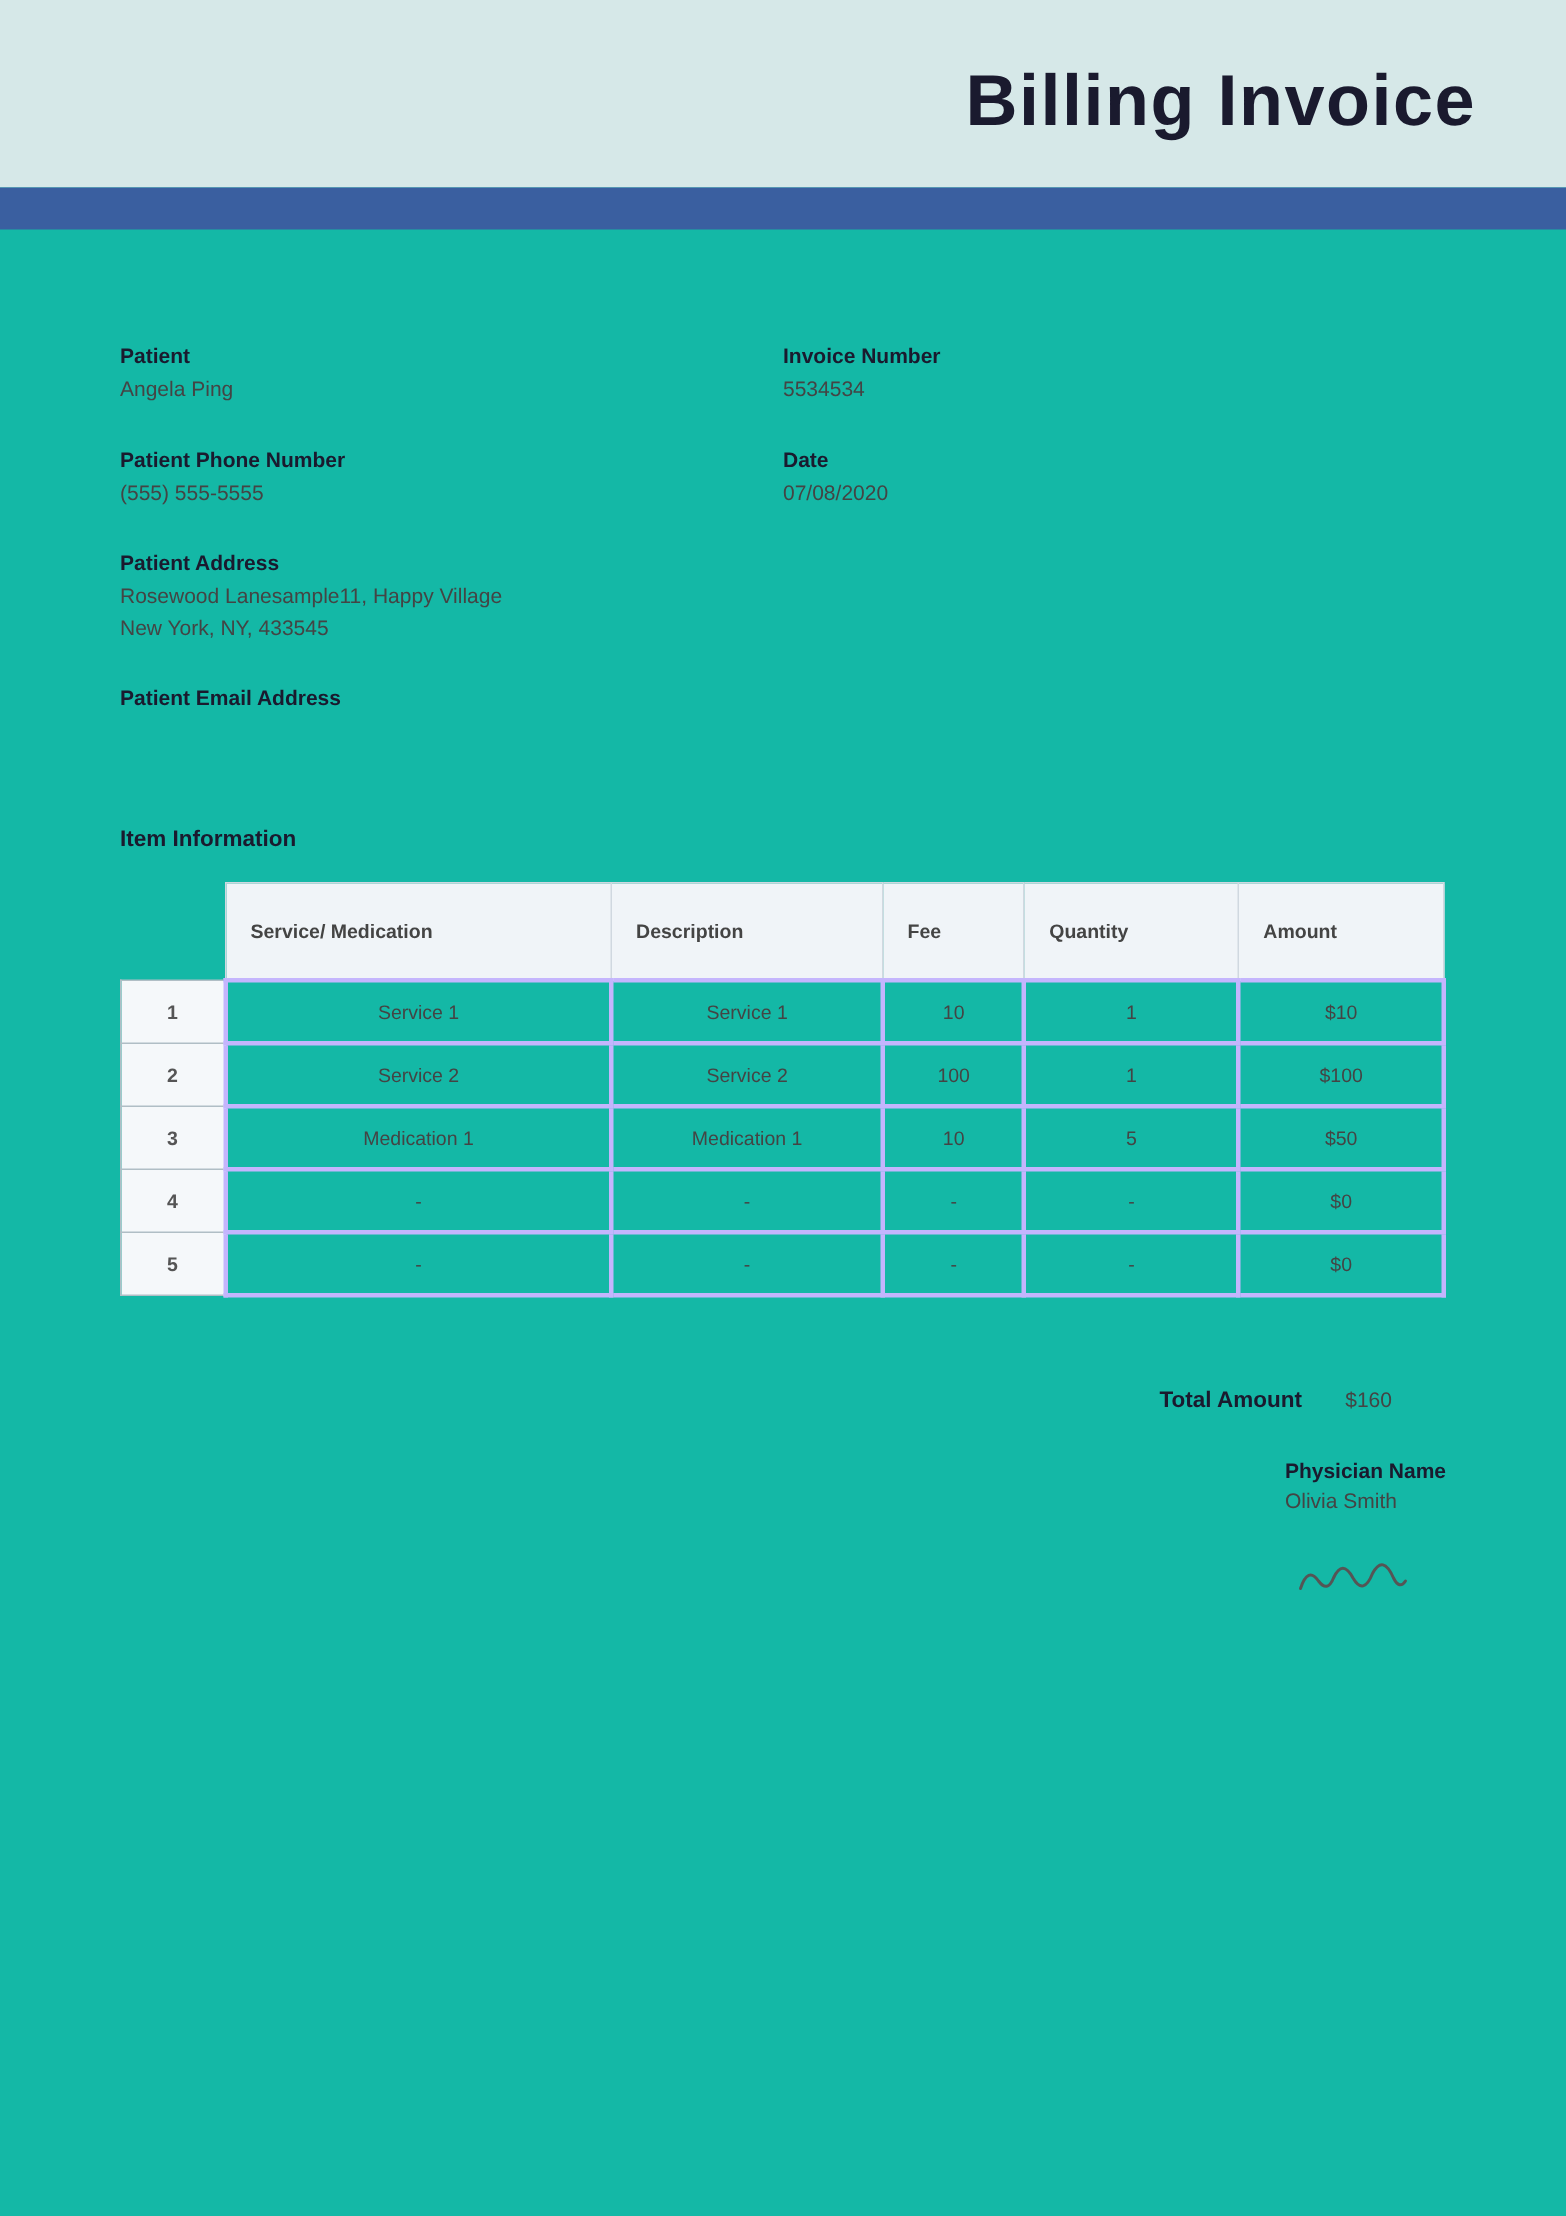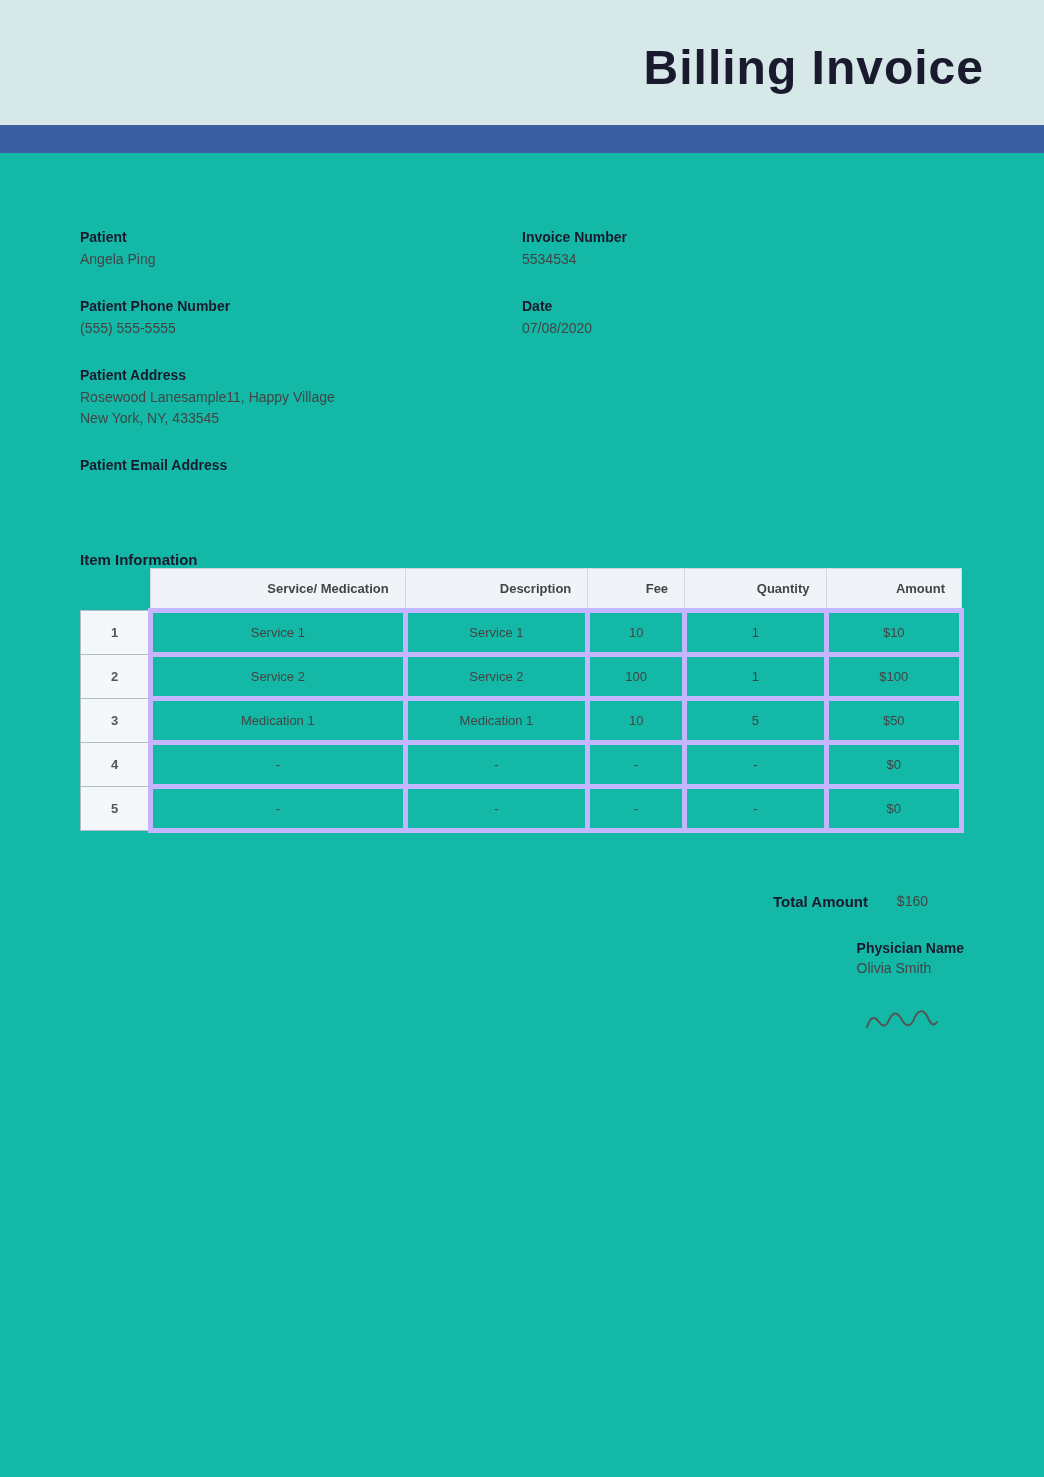--- a/index.html
+++ b/index.html
@@ -79,45 +79,46 @@
 
     
     .items-section {
       padding: 20px 80px 40px 80px;
     }
 
     .items-title {
       font-weight: 700;
       font-size: 15px;
       color: #1a1a2e;
+      margin-bottom: 20px;
     }
 
     .items-table {
       width: 100%;
       border-collapse: collapse;
     }
 
     .items-table thead tr th {
       background: #f0f4f8;
       border: 1px solid #d0d8e0;
-      padding: 12px 16px;
-      text-align: right;
+      padding: 24px 16px;
+      text-align: left;
       font-weight: 600;
       font-size: 13px;
       color: #444;
     }
 
     .items-table thead tr th:first-child {
       background: transparent;
       border: none;
       width: 70px;
     }
 
     .items-table tbody tr td {
-      border: 5px solid #c4b5fd;
+      border: 3px solid #c4b5fd;
       padding: 12px 16px;
       text-align: center;
       font-size: 13px;
       color: #444;
     }
 
     .items-table tbody tr td.row-num {
       border: 1px solid #b0bec5;
       background: #f5f8fa;
       font-weight: 600;

